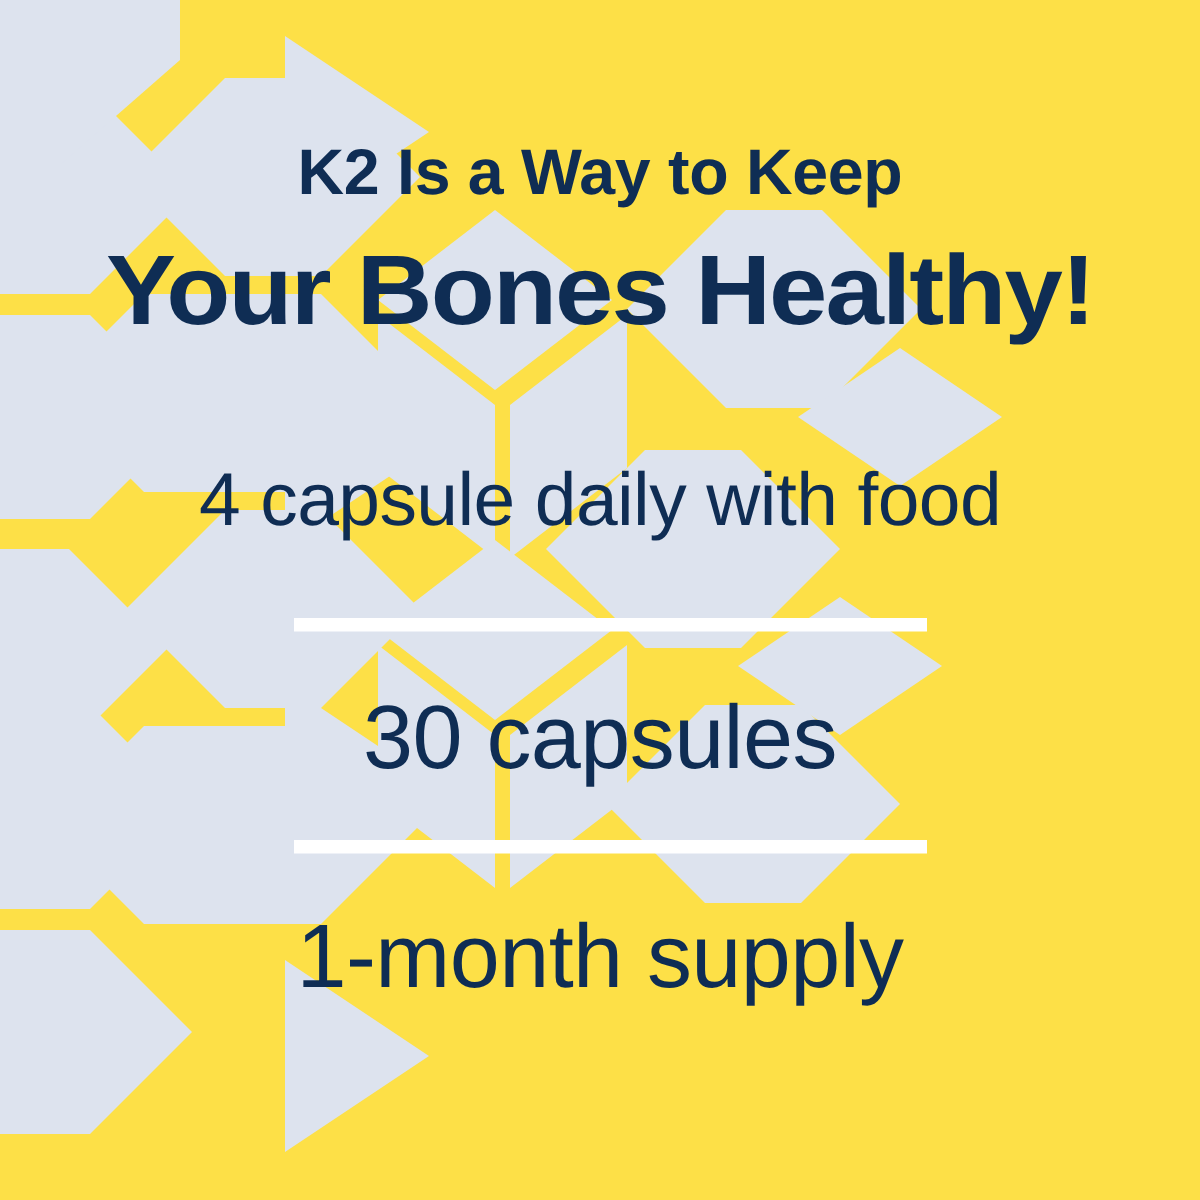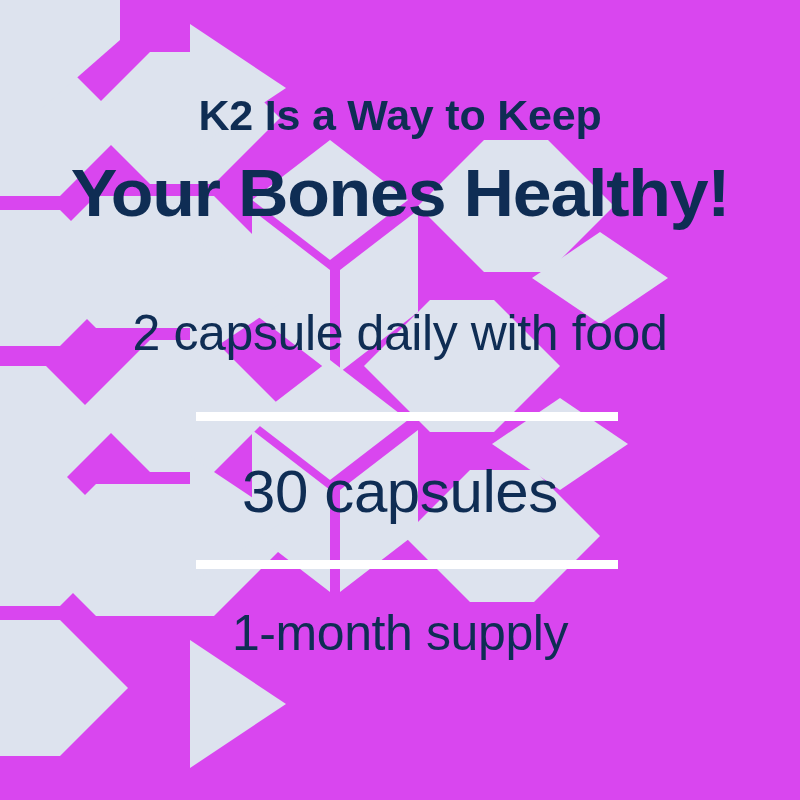--- a/index.html
+++ b/index.html
@@ -6,21 +6,21 @@
     margin: 0;
     padding: 0;
     background: #ffffff;
   }
 
   #canvas {
     position: relative;
     width: 800px;
     height: 800px;
     overflow: hidden;
-    background: #d946ef;
+    background: #fde047;
     font-family: "Liberation Sans", sans-serif;
     -webkit-font-smoothing: antialiased;
   }
 
   
   #watermark {
     position: absolute;
     left: 0;
     top: 0;
     width: 800px;
@@ -93,21 +93,21 @@
     letter-spacing: -0.4px;
     white-space: nowrap;
   }
 
   .line-supply {
     position: absolute;
     top: 608px;
     left: 0;
     width: 800px;
     color: #0f2d54;
-    font-size: 50px;
+    font-size: 60px;
     line-height: 1.0;
     font-weight: 400;
     letter-spacing: -0.4px;
     white-space: nowrap;
   }
 
   .divider {
     position: absolute;
     left: 196px;
     width: 422px;
@@ -166,21 +166,21 @@
       <polygon points="-40,-40 120,-40 120,40 40,110 -40,110"></polygon>
     </g>
   </svg>
 
   <div id="content">
 
     <div class="eyebrow">K2 Is a Way to Keep</div>
 
     <div class="headline">Your Bones Healthy!</div>
 
-    <div class="line-dosage">2 capsule daily with food</div>
+    <div class="line-dosage">4 capsule daily with food</div>
 
     <div class="divider" id="divider-top"></div>
 
     <div class="line-count">30 capsules</div>
 
     <div class="divider" id="divider-bottom"></div>
 
     <div class="line-supply">1-month supply</div>
 
   </div>

